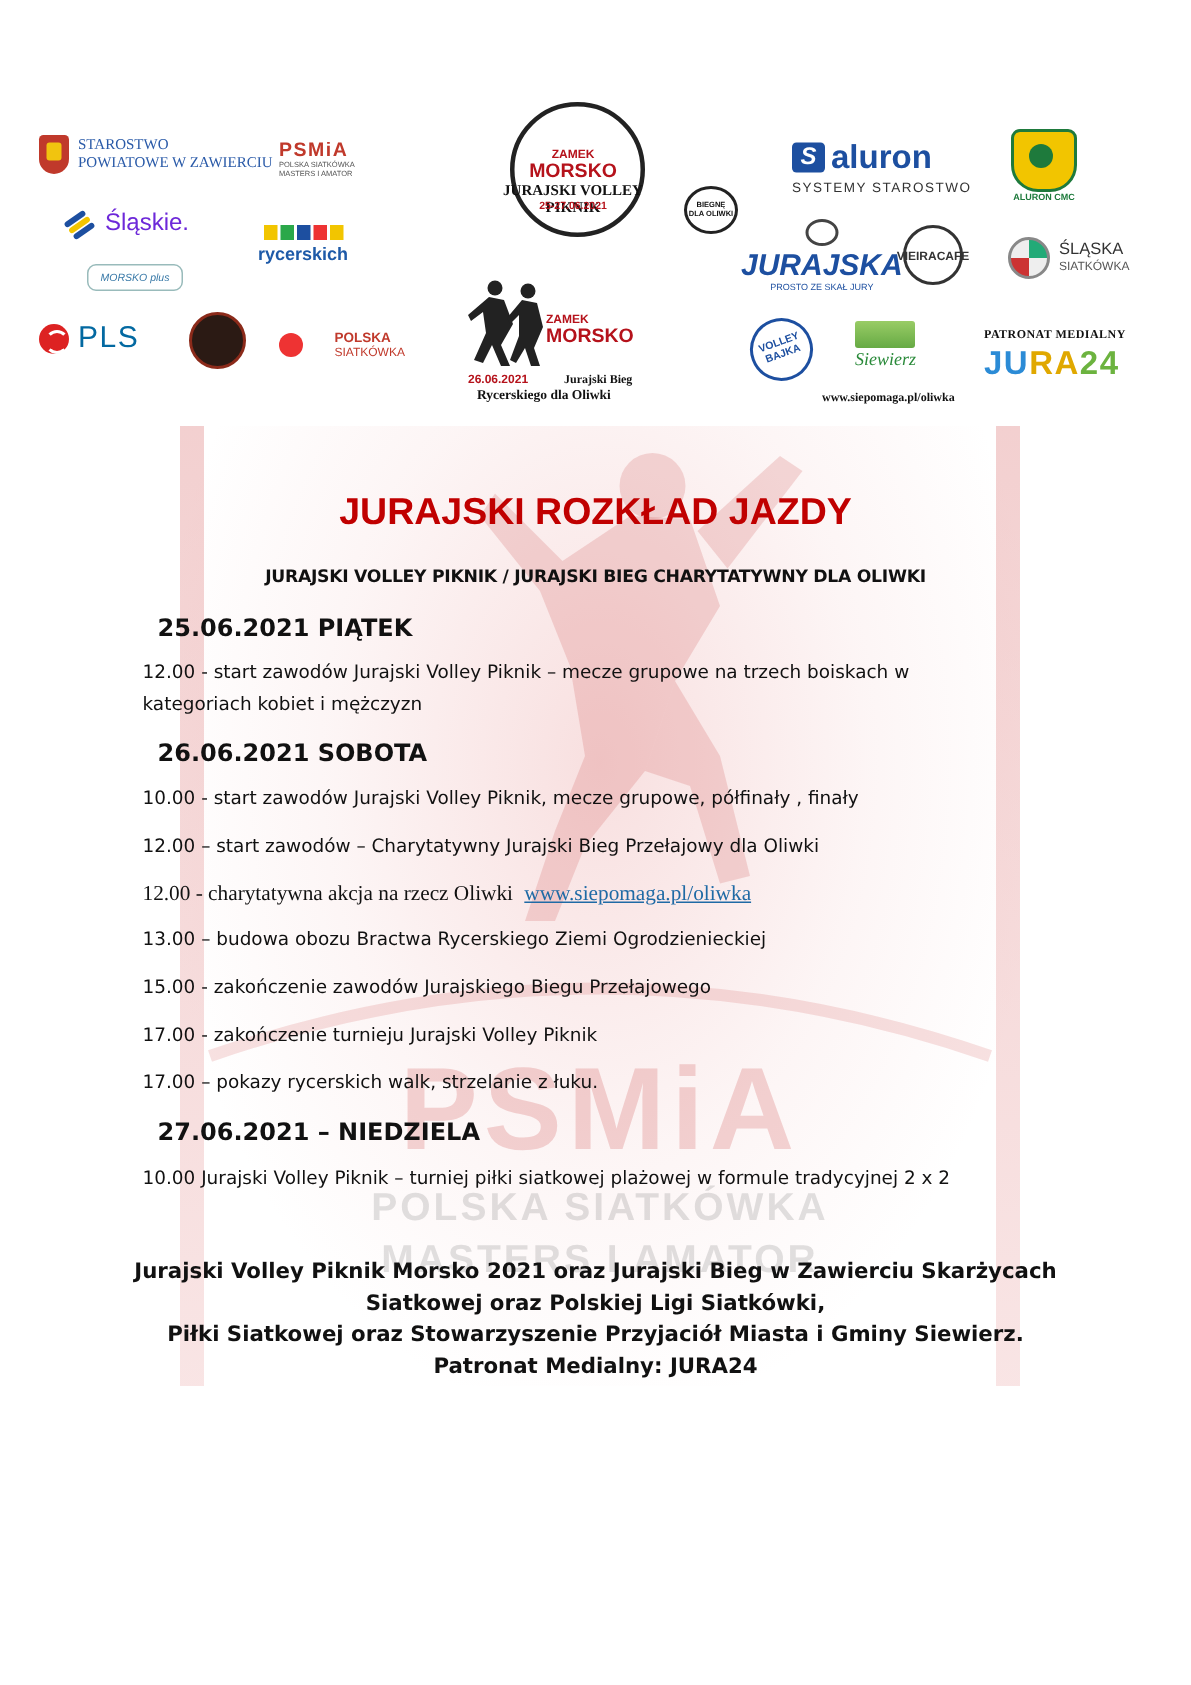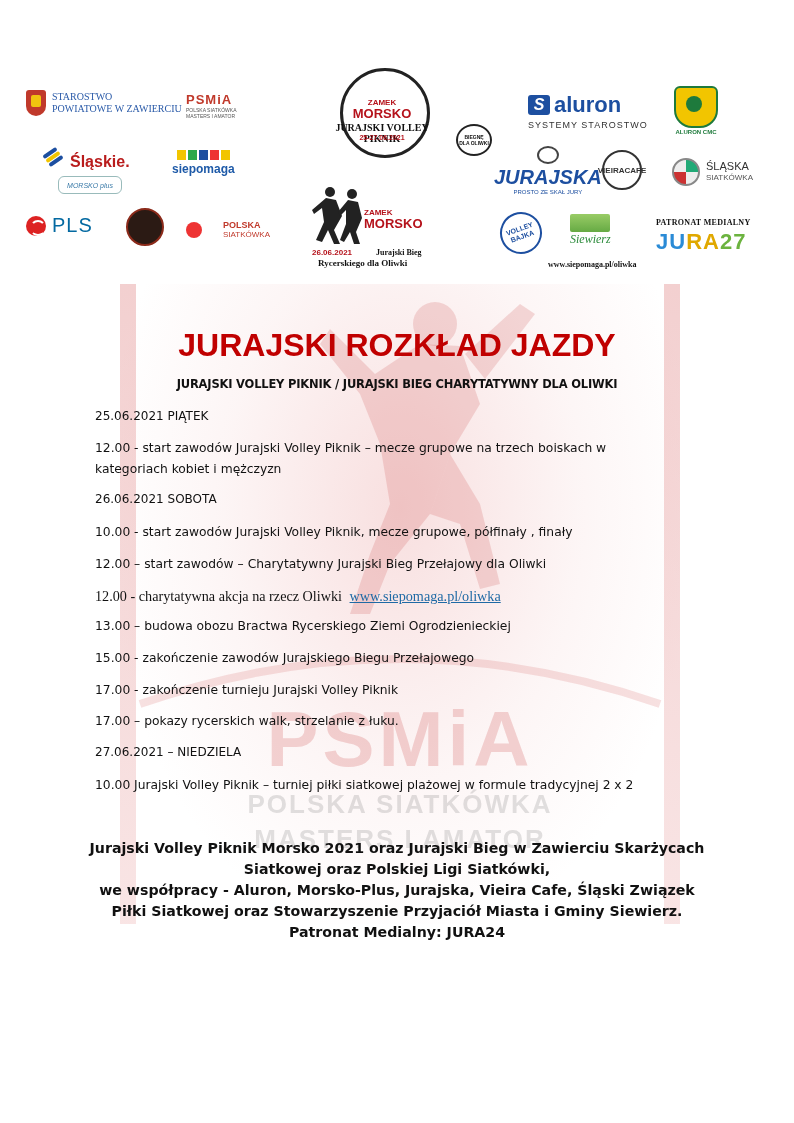--- a/index.html
+++ b/index.html
@@ -24,21 +24,21 @@
   .logo-starostwo { left: 26px; top: 90px; }
   .starostwo-crest { width: 20px; height: 26px; background: #c0392b; border-radius: 3px 3px 10px 10px; margin-right: 6px; position: relative; }
   .starostwo-crest::after { content: ""; position: absolute; left: 5px; top: 5px; width: 10px; height: 12px; background: #f1c40f; border-radius: 2px; }
   .starostwo-text { color: #2a5aa8; font-size: 10px; line-height: 12px; font-family: "Liberation Serif", serif; }
   .logo-psmia-top { left: 186px; top: 92px; flex-direction: column; align-items: flex-start; }
   .psmia-word { color: #c0392b; font-size: 13px; font-weight: bold; letter-spacing: 1px; }
   .psmia-sub { color: #555; font-size: 5px; line-height: 6px; }
   .logo-slaskie { left: 42px; top: 140px; }
   .slaskie-mark { width: 22px; height: 16px; margin-right: 6px; position: relative; }
   .slaskie-mark i { position: absolute; height: 4px; width: 16px; border-radius: 2px; transform: rotate(-35deg); }
-  .slaskie-text { font-size: 16px; font-weight: bold; color: #b91c1c; margin-top: 13px; }
+  .slaskie-text { font-size: 16px; font-weight: normal; color: #6d28d9; }
   .logo-zawiercie { left: 172px; top: 150px; flex-direction: column; }
   .zaw-blocks { display: flex; gap: 2px; margin-bottom: 2px; }
   .zaw-blocks span { width: 9px; height: 10px; display: inline-block; }
   .zaw-text { color: #1e5aa8; font-size: 12px; font-weight: bold; }
   .logo-morsko-plus { left: 58px; top: 176px; }
   .mp-shape { width: 62px; height: 16px; border: 1px solid #9bb; border-radius: 6px; color: #3a7aa8; font-size: 7px; display: flex; align-items: center; justify-content: center; font-style: italic; }
   .logo-pls { left: 26px; top: 214px; }
   .pls-ball { width: 20px; height: 20px; border-radius: 50%; background: #d22; margin-right: 6px; position: relative; }
   .pls-ball::after { content: ""; position: absolute; left: 4px; top: 4px; width: 12px; height: 12px; border-radius: 50%; border: 2px solid #fff; border-color: #fff transparent #fff transparent; }
   .pls-text { font-size: 20px; color: #0369a1; letter-spacing: 1px; }
@@ -91,24 +91,24 @@
   .siew-word { color: #2a8a3a; font-size: 12px; font-style: italic; font-family: "Liberation Serif", serif; }
   .logo-siepomaga { left: 548px; top: 260px; font-size: 8px; font-weight: bold; color: #111; font-family: "Liberation Serif", serif; }
   .logo-jura24 { left: 656px; top: 218px; flex-direction: column; align-items: flex-start; }
   .patronat-lbl { font-size: 8px; font-weight: bold; color: #111; font-family: "Liberation Serif", serif; letter-spacing: 0.3px; }
   .jura24-word { font-size: 22px; font-weight: bold; letter-spacing: 1px; margin-top: 2px; }
   .jura24-word .c1 { color: #2b8bd6; }
   .jura24-word .c2 { color: #e0a800; }
   .jura24-word .c3 { color: #6cb33f; }
 
   
-  .title { position: absolute; left: 0; top: 327px; width: 794px; text-align: center; color: #c00000; font-family: "Liberation Sans", sans-serif; font-weight: bold; font-size: 32px; }
+  .title { position: absolute; left: 0; top: 327px; width: 794px; text-align: center; color: #c00000; font-family: "Liberation Sans", sans-serif; font-weight: bold; font-size: 25px; }
   .subtitle { position: absolute; left: 0; top: 377px; width: 794px; text-align: center; font-family: "DejaVu Sans", sans-serif; font-weight: bold; font-size: 11.5px; letter-spacing: -0.2px; }
   .line { position: absolute; left: 95px; font-family: "DejaVu Sans", sans-serif; font-size: 12.3px; color: #111; white-space: nowrap; }
-  .line.b { font-weight: normal; font-size: 12px; }
+  .line.b { font-weight: bold; font-size: 16px; margin-left: 10px; }
   .line.serif { font-family: "Liberation Serif", serif; font-size: 14.2px; }
   .link { color: #1f6aa5; text-decoration: underline; margin-left: 4px; cursor: pointer; }
   .closing { position: absolute; left: 60px; top: 838px; width: 674px; text-align: center; font-family: "DejaVu Sans", sans-serif; font-weight: bold; font-size: 14.2px; line-height: 21px; color: #111; }
   .closing div { white-space: nowrap; }
 </style>
 </head>
 <body>
 
 <div class="wm">
   <div class="wm-bg"></div>
@@ -152,21 +152,21 @@
 </div>
 
 <div class="logo logo-zawiercie">
   <div class="zaw-blocks">
     <span style="background:#f2c500"></span>
       <span style="background:#2ba84a"></span>
       <span style="background:#1d4fa0"></span>
       <span style="background:#e33"></span>
       <span style="background:#f2c500"></span>
   </div>
-  <div class="zaw-text">siepomaga</div>
+  <div class="zaw-text">rycerskich</div>
 </div>
 
 <div class="logo logo-morsko-plus">
   <div class="mp-shape">MORSKO plus</div>
 </div>
 
 <div class="logo logo-pls">
   <div class="pls-ball"></div>
   <div class="pls-text">PLS</div>
 </div>
@@ -260,21 +260,21 @@
 <div class="logo logo-siewierz">
   <div class="siew-img"></div>
   <div class="siew-word">Siewierz</div>
 </div>
 
 <div class="logo logo-siepomaga">www.siepomaga.pl/oliwka</div>
 
 <div class="logo logo-jura24">
   <div class="patronat-lbl">PATRONAT MEDIALNY</div>
   <div class="jura24-word">
-    <span class="c1">JU</span><span class="c2">RA</span><span class="c3">27</span>
+    <span class="c1">JU</span><span class="c2">RA</span><span class="c3">24</span>
   </div>
 </div>
 
 <div class="title">JURAJSKI ROZKŁAD JAZDY</div>
 <div class="subtitle">JURAJSKI VOLLEY PIKNIK / JURAJSKI BIEG CHARYTATYWNY DLA OLIWKI</div>
 
 <div class="line b" style="top:409px;">25.06.2021 PIĄTEK</div>
 <div class="line" style="top:441px;">12.00 - start zawodów Jurajski Volley Piknik – mecze grupowe na trzech boiskach w</div>
 <div class="line" style="top:462px;">kategoriach kobiet i mężczyzn</div>
 
@@ -289,16 +289,15 @@
 <div class="line" style="top:651px;">15.00  - zakończenie zawodów Jurajskiego Biegu Przełajowego</div>
 <div class="line" style="top:683px;">17.00  - zakończenie turnieju Jurajski Volley Piknik</div>
 <div class="line" style="top:714px;">17.00 – pokazy rycerskich walk, strzelanie z łuku.</div>
 
 <div class="line b" style="top:745px;">27.06.2021 – NIEDZIELA</div>
 <div class="line" style="top:778px;">10.00 Jurajski Volley Piknik – turniej piłki siatkowej plażowej w formule tradycyjnej 2 x 2</div>
 
 <div class="closing">
   <div>Jurajski Volley Piknik Morsko 2021 oraz Jurajski Bieg w Zawierciu Skarżycach</div>
   <div>Siatkowej oraz Polskiej Ligi Siatkówki,</div>
-  <div>we współpracy - Aluron, Morsko-Plus, Jurajska, Vieira Cafe, Śląski Związek</div>
   <div>Piłki Siatkowej oraz Stowarzyszenie Przyjaciół Miasta i Gminy Siewierz.</div>
   <div>Patronat Medialny: JURA24</div>
 </div>
 
 </body></html>

